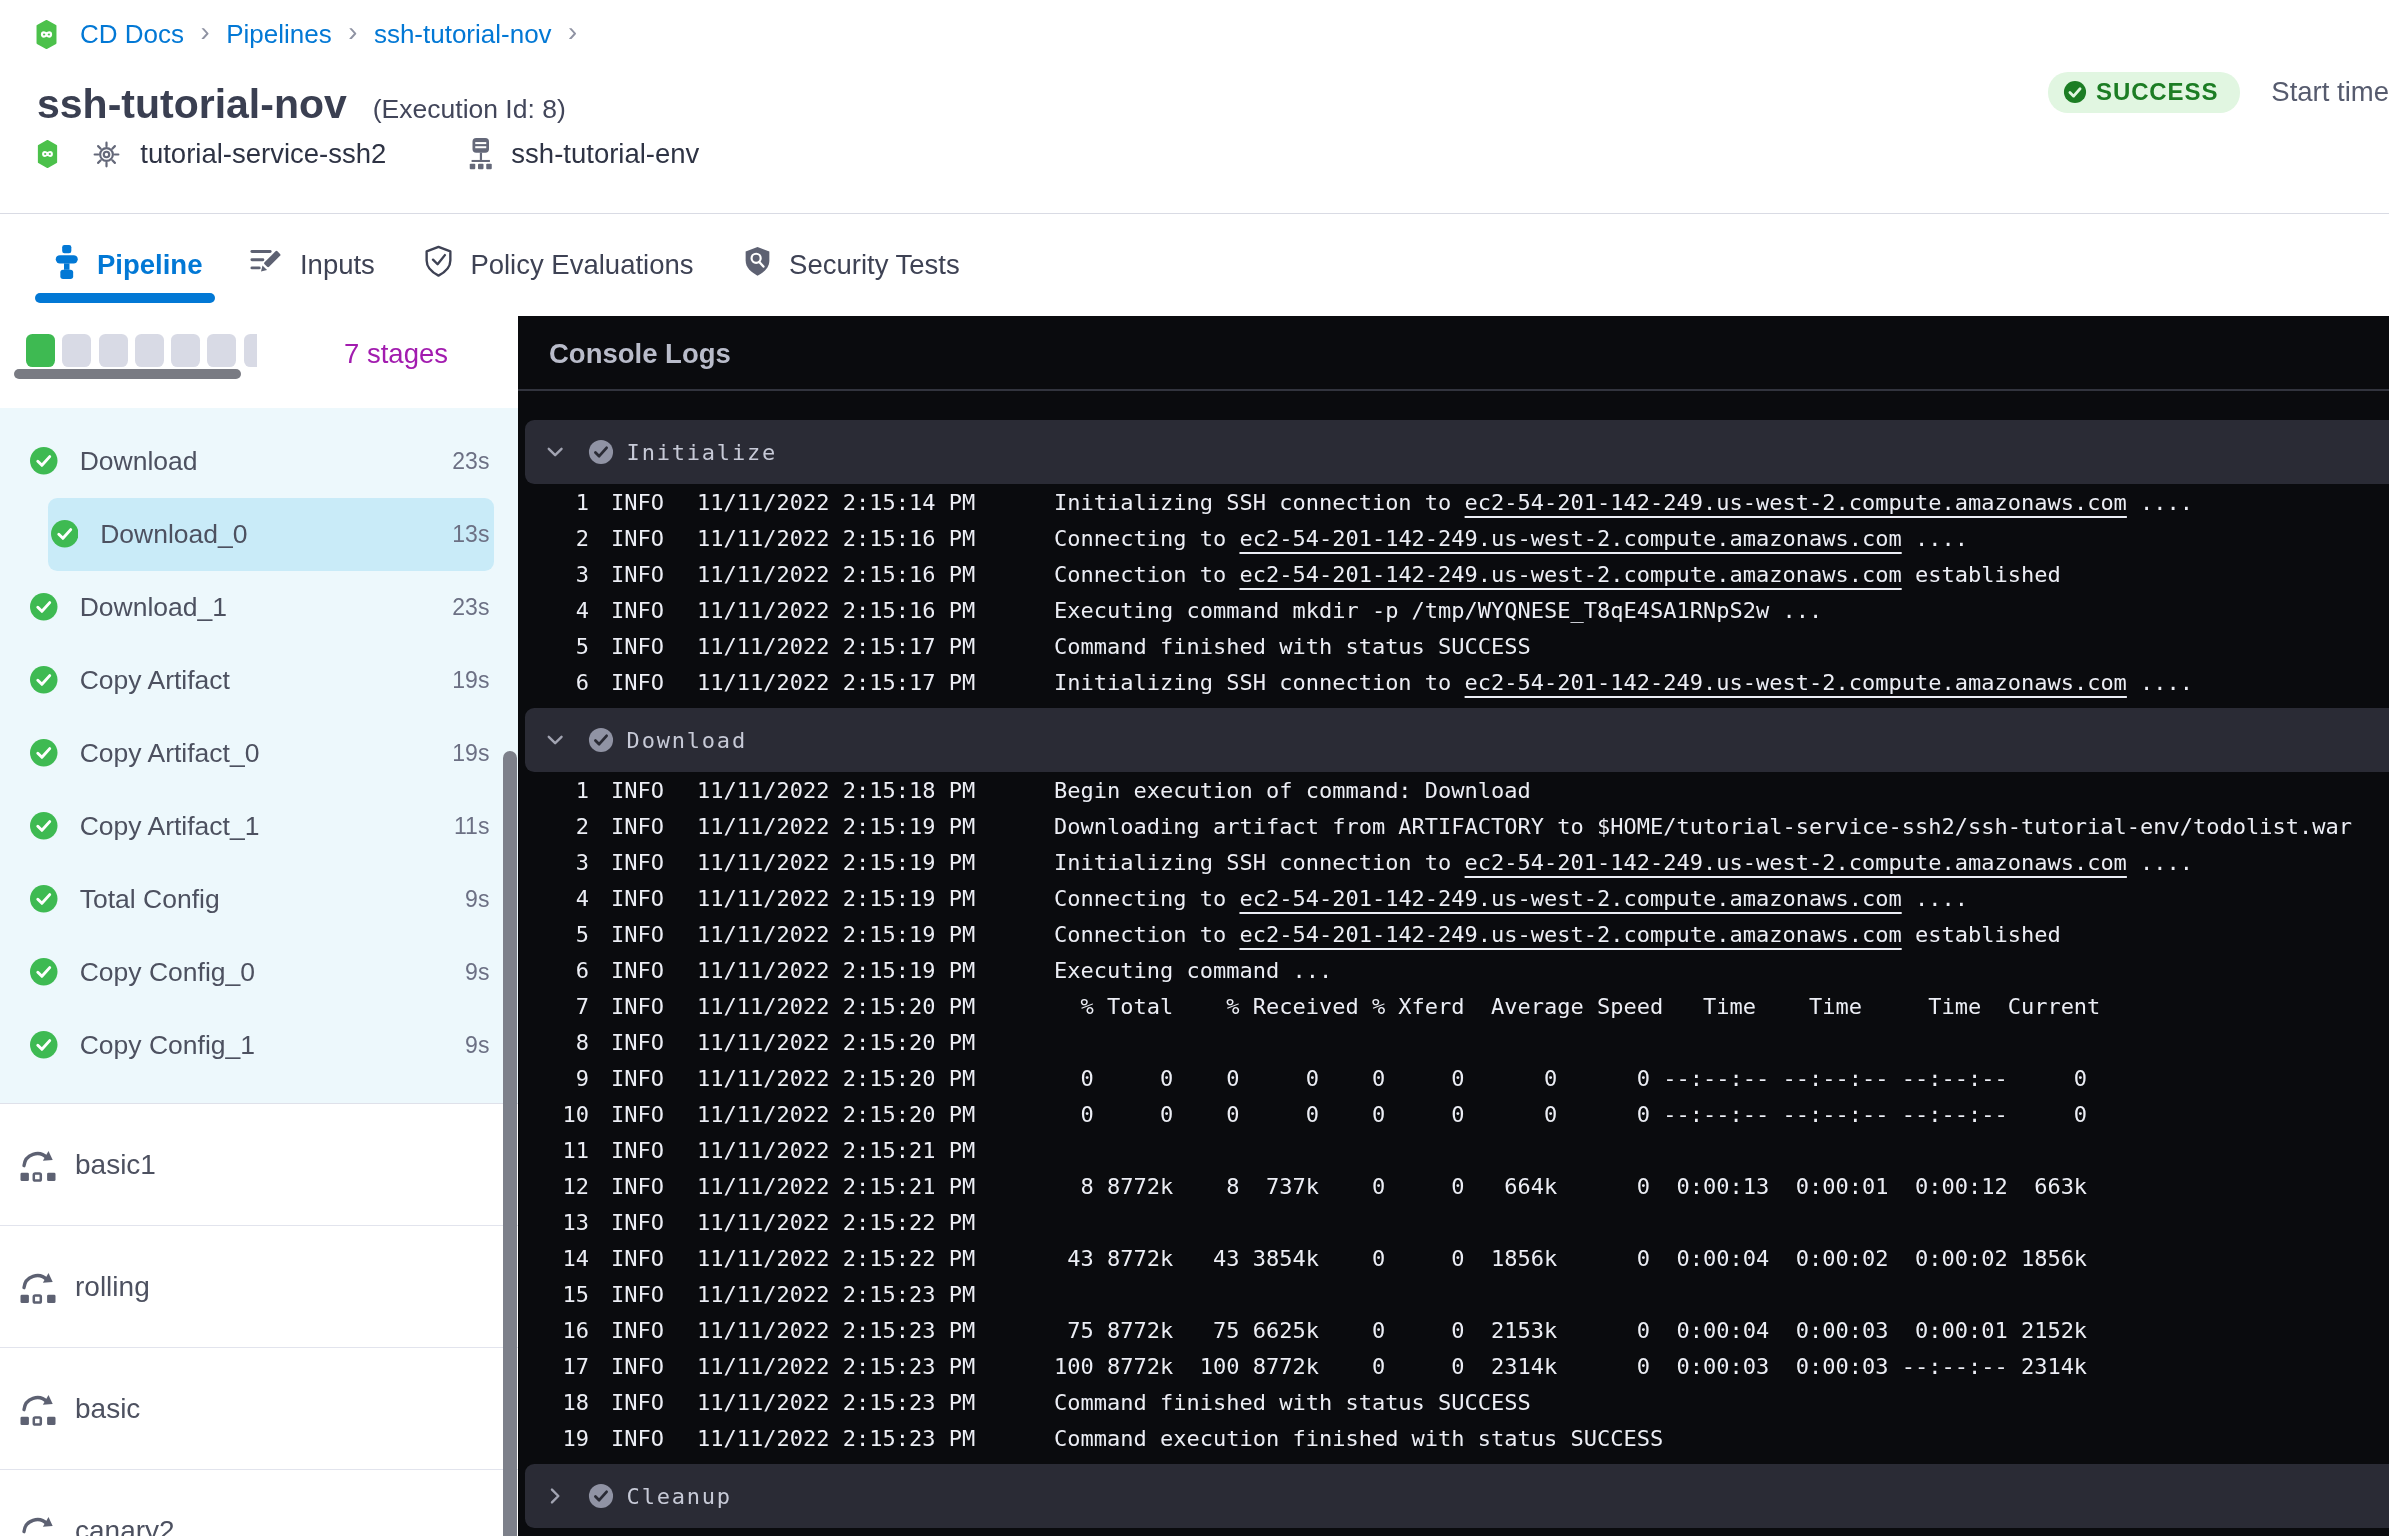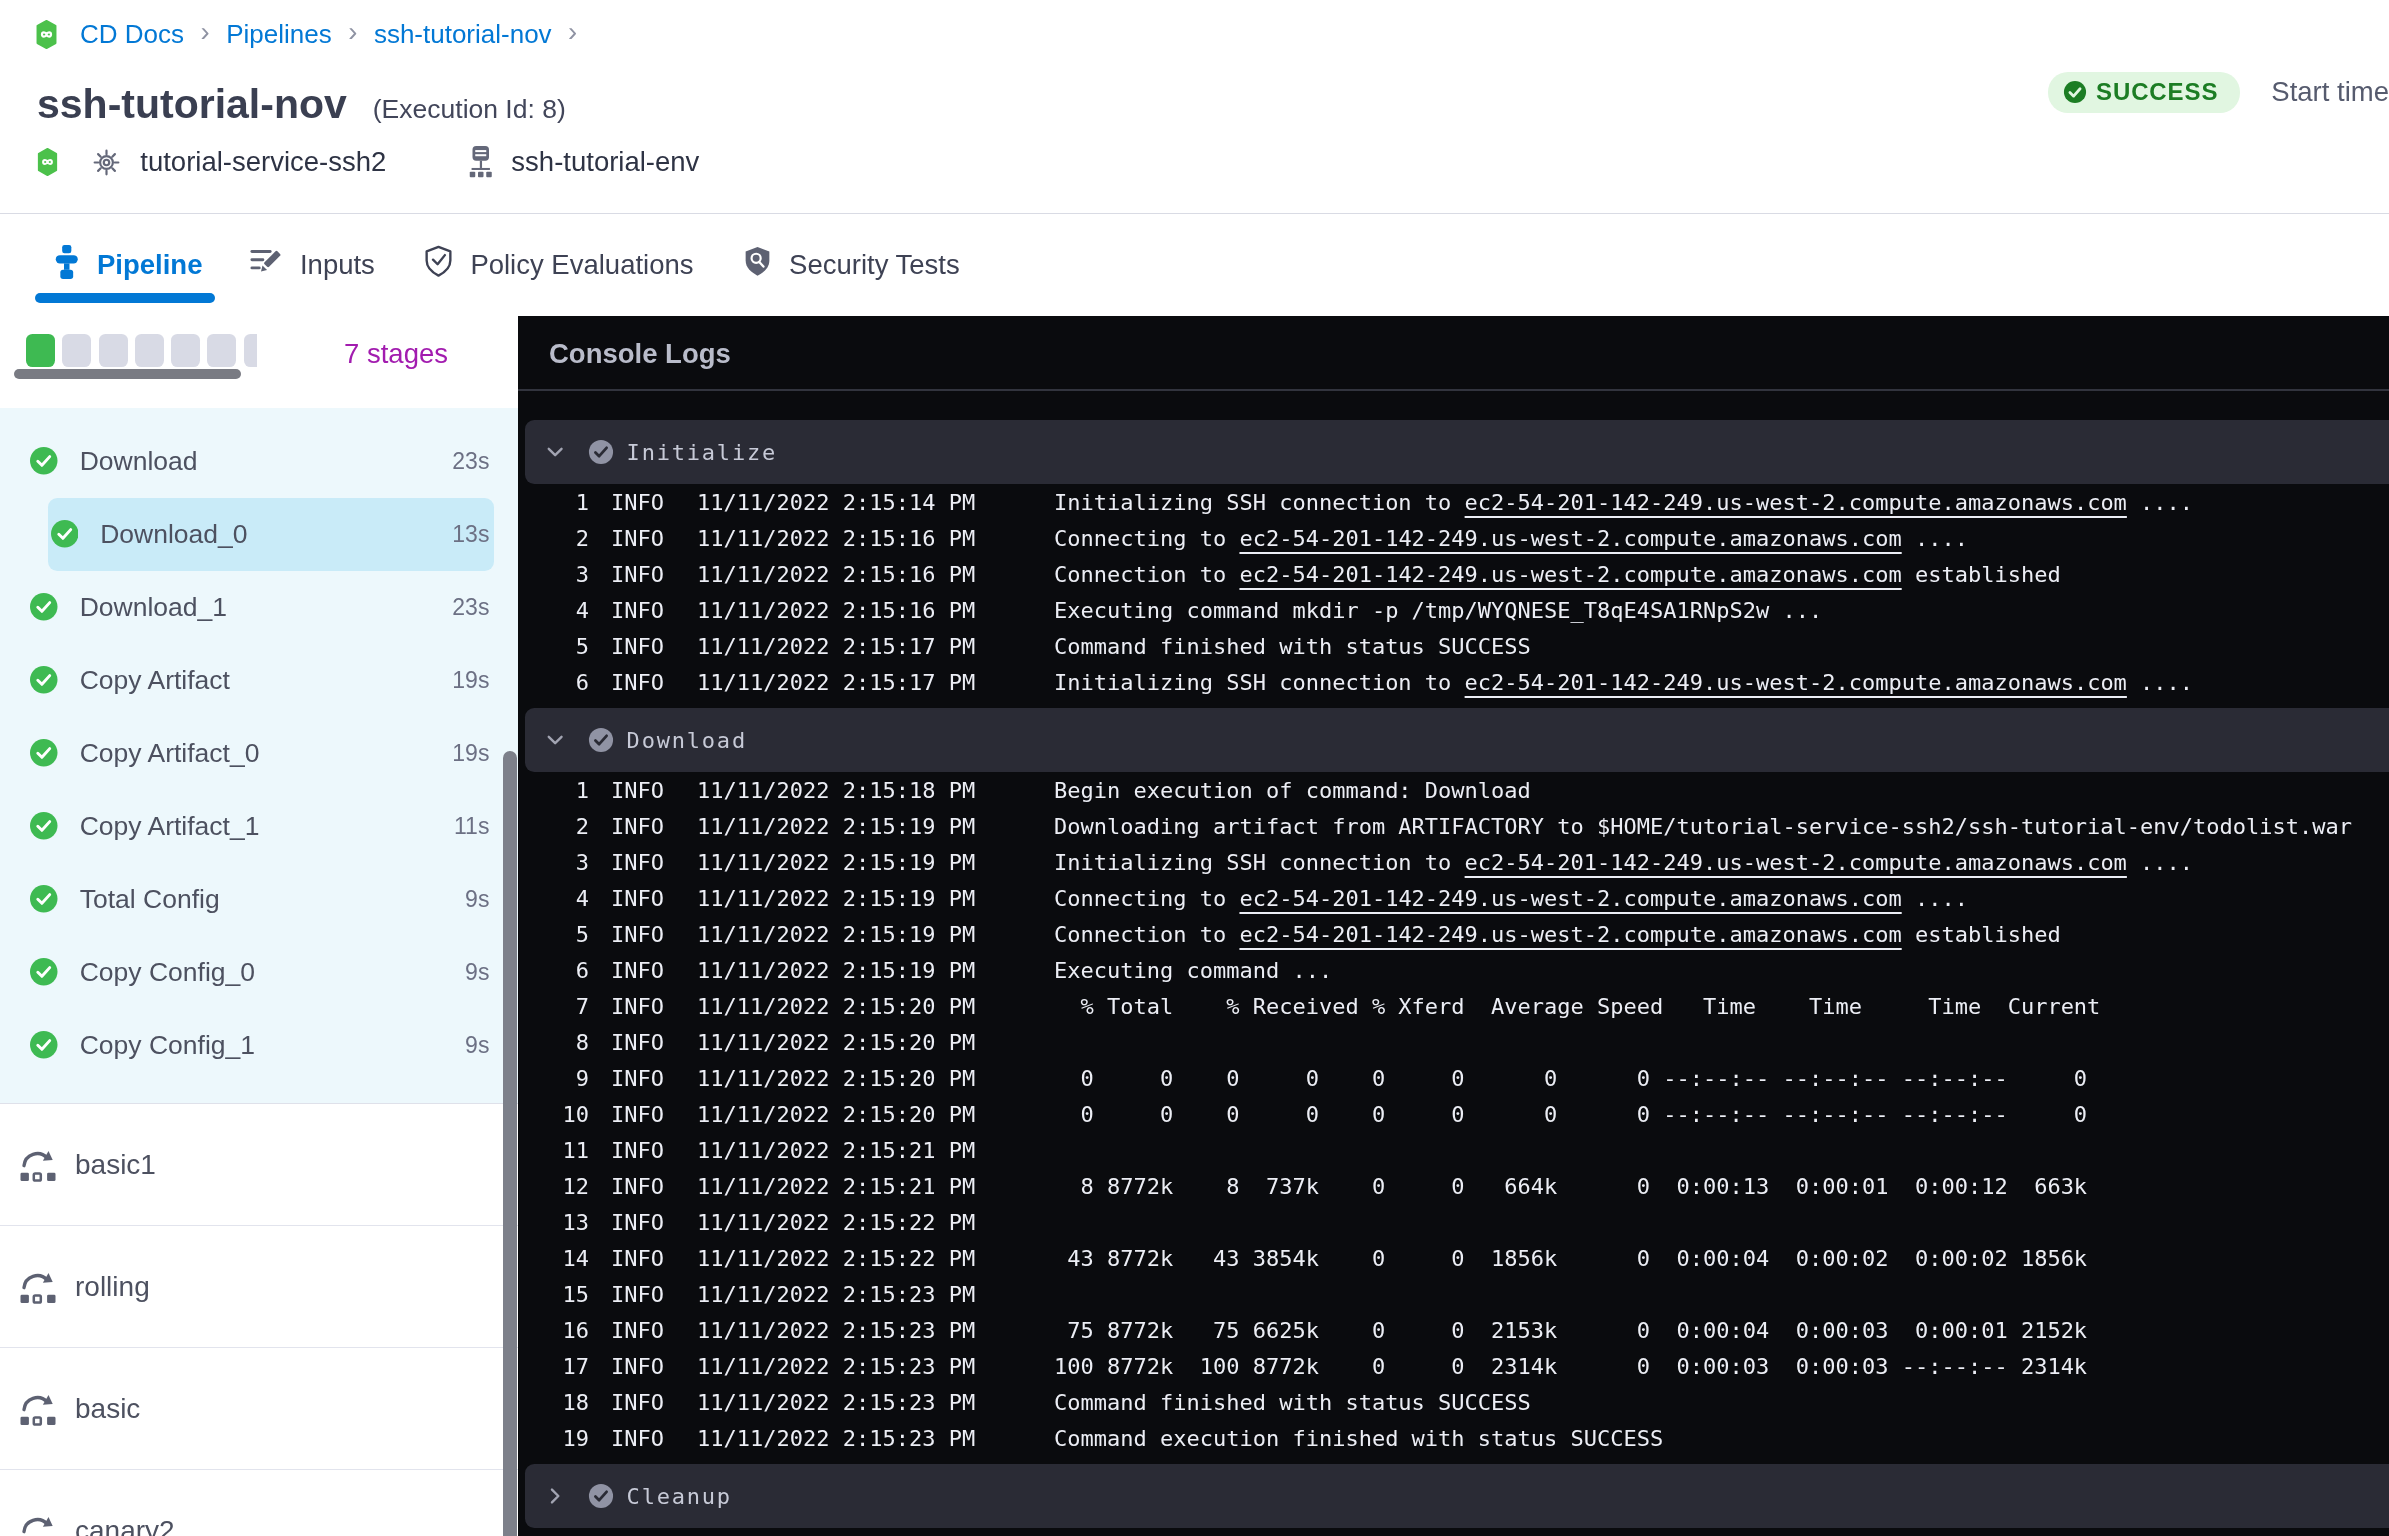--- a/index.html
+++ b/index.html
@@ -12,21 +12,21 @@
   .crumb-icon{display:flex;margin-right:22px;}
   .crumb{color:#0278d5;text-decoration:none;cursor:pointer;}
   .crumb-sep{color:#8f93a3;margin:0 16.5px;font-size:27.5px;transform:translateY(-1.8px);}
   .status-area{position:absolute;top:25px;right:0;display:flex;align-items:center;margin-top:47px;}
   .badge{display:flex;align-items:center;gap:9.2px;background:#e1f6e1;color:#1c7d24;
          font-weight:bold;font-size:24px;letter-spacing:0.9px;padding:6.4px 22px 6.4px 14.6px;border-radius:20px;}
   .start-time{color:#565b6e;font-size:27.5px;margin-left:31px;white-space:nowrap;}
   .title-row{position:absolute;top:81px;left:37px;display:flex;align-items:baseline;}
   .page-title{font-size:41px;font-weight:700;color:#3a3f51;margin:0;}
   .exec-id{font-size:26.5px;color:#42465a;margin-left:26px;}
-  .meta-row{position:absolute;top:145px;left:37px;display:flex;align-items:center;}
+  .meta-row{position:absolute;top:137px;left:37px;display:flex;align-items:center;}
   .meta-ico{display:flex;align-items:center;}
   .svc-name,.env-name{font-size:27.5px;color:#2e3344;}
   .gear-wrap{margin-left:33px;}
   .svc-name{margin-left:18.3px;}
   .env-wrap{margin-left:81px;}
   .env-name{margin-left:16.5px;}
 
   
   .tabbar{position:absolute;top:213px;left:0;width:100%;height:103px;border-top:1.8px solid #d9dbe4;
           display:flex;align-items:center;padding-left:53px;gap:48px;background:#fff;box-sizing:border-box;}

